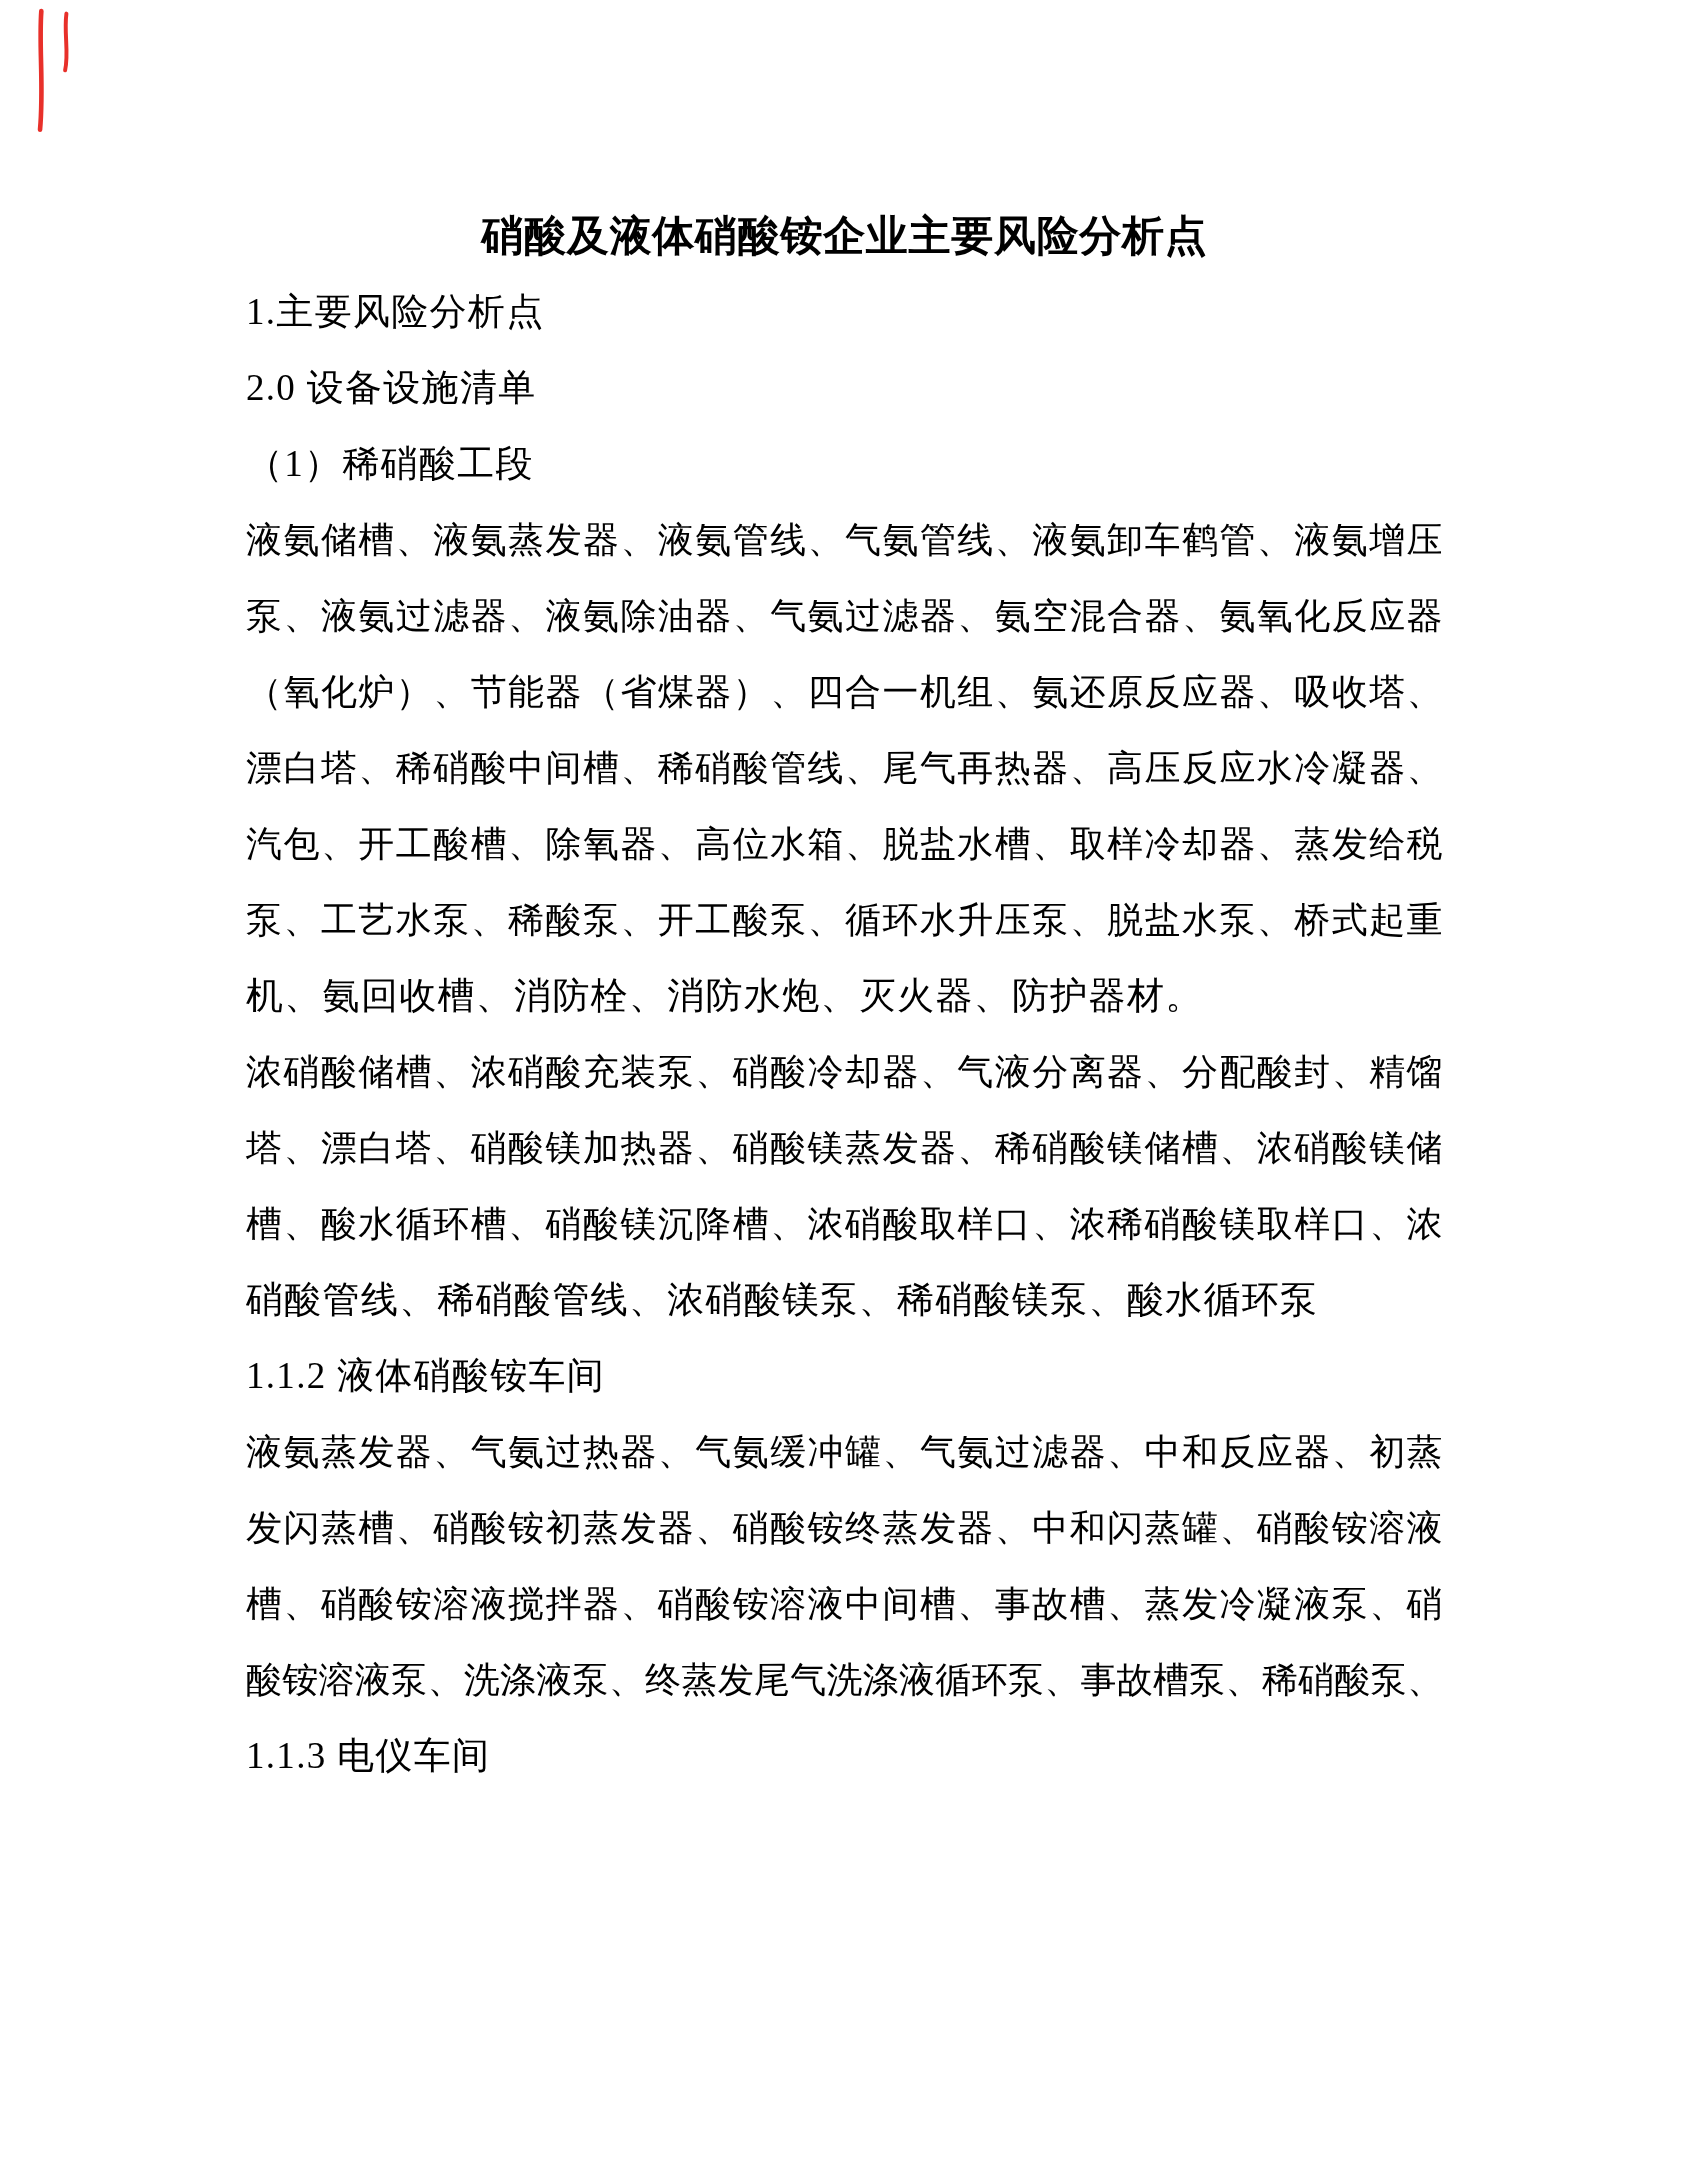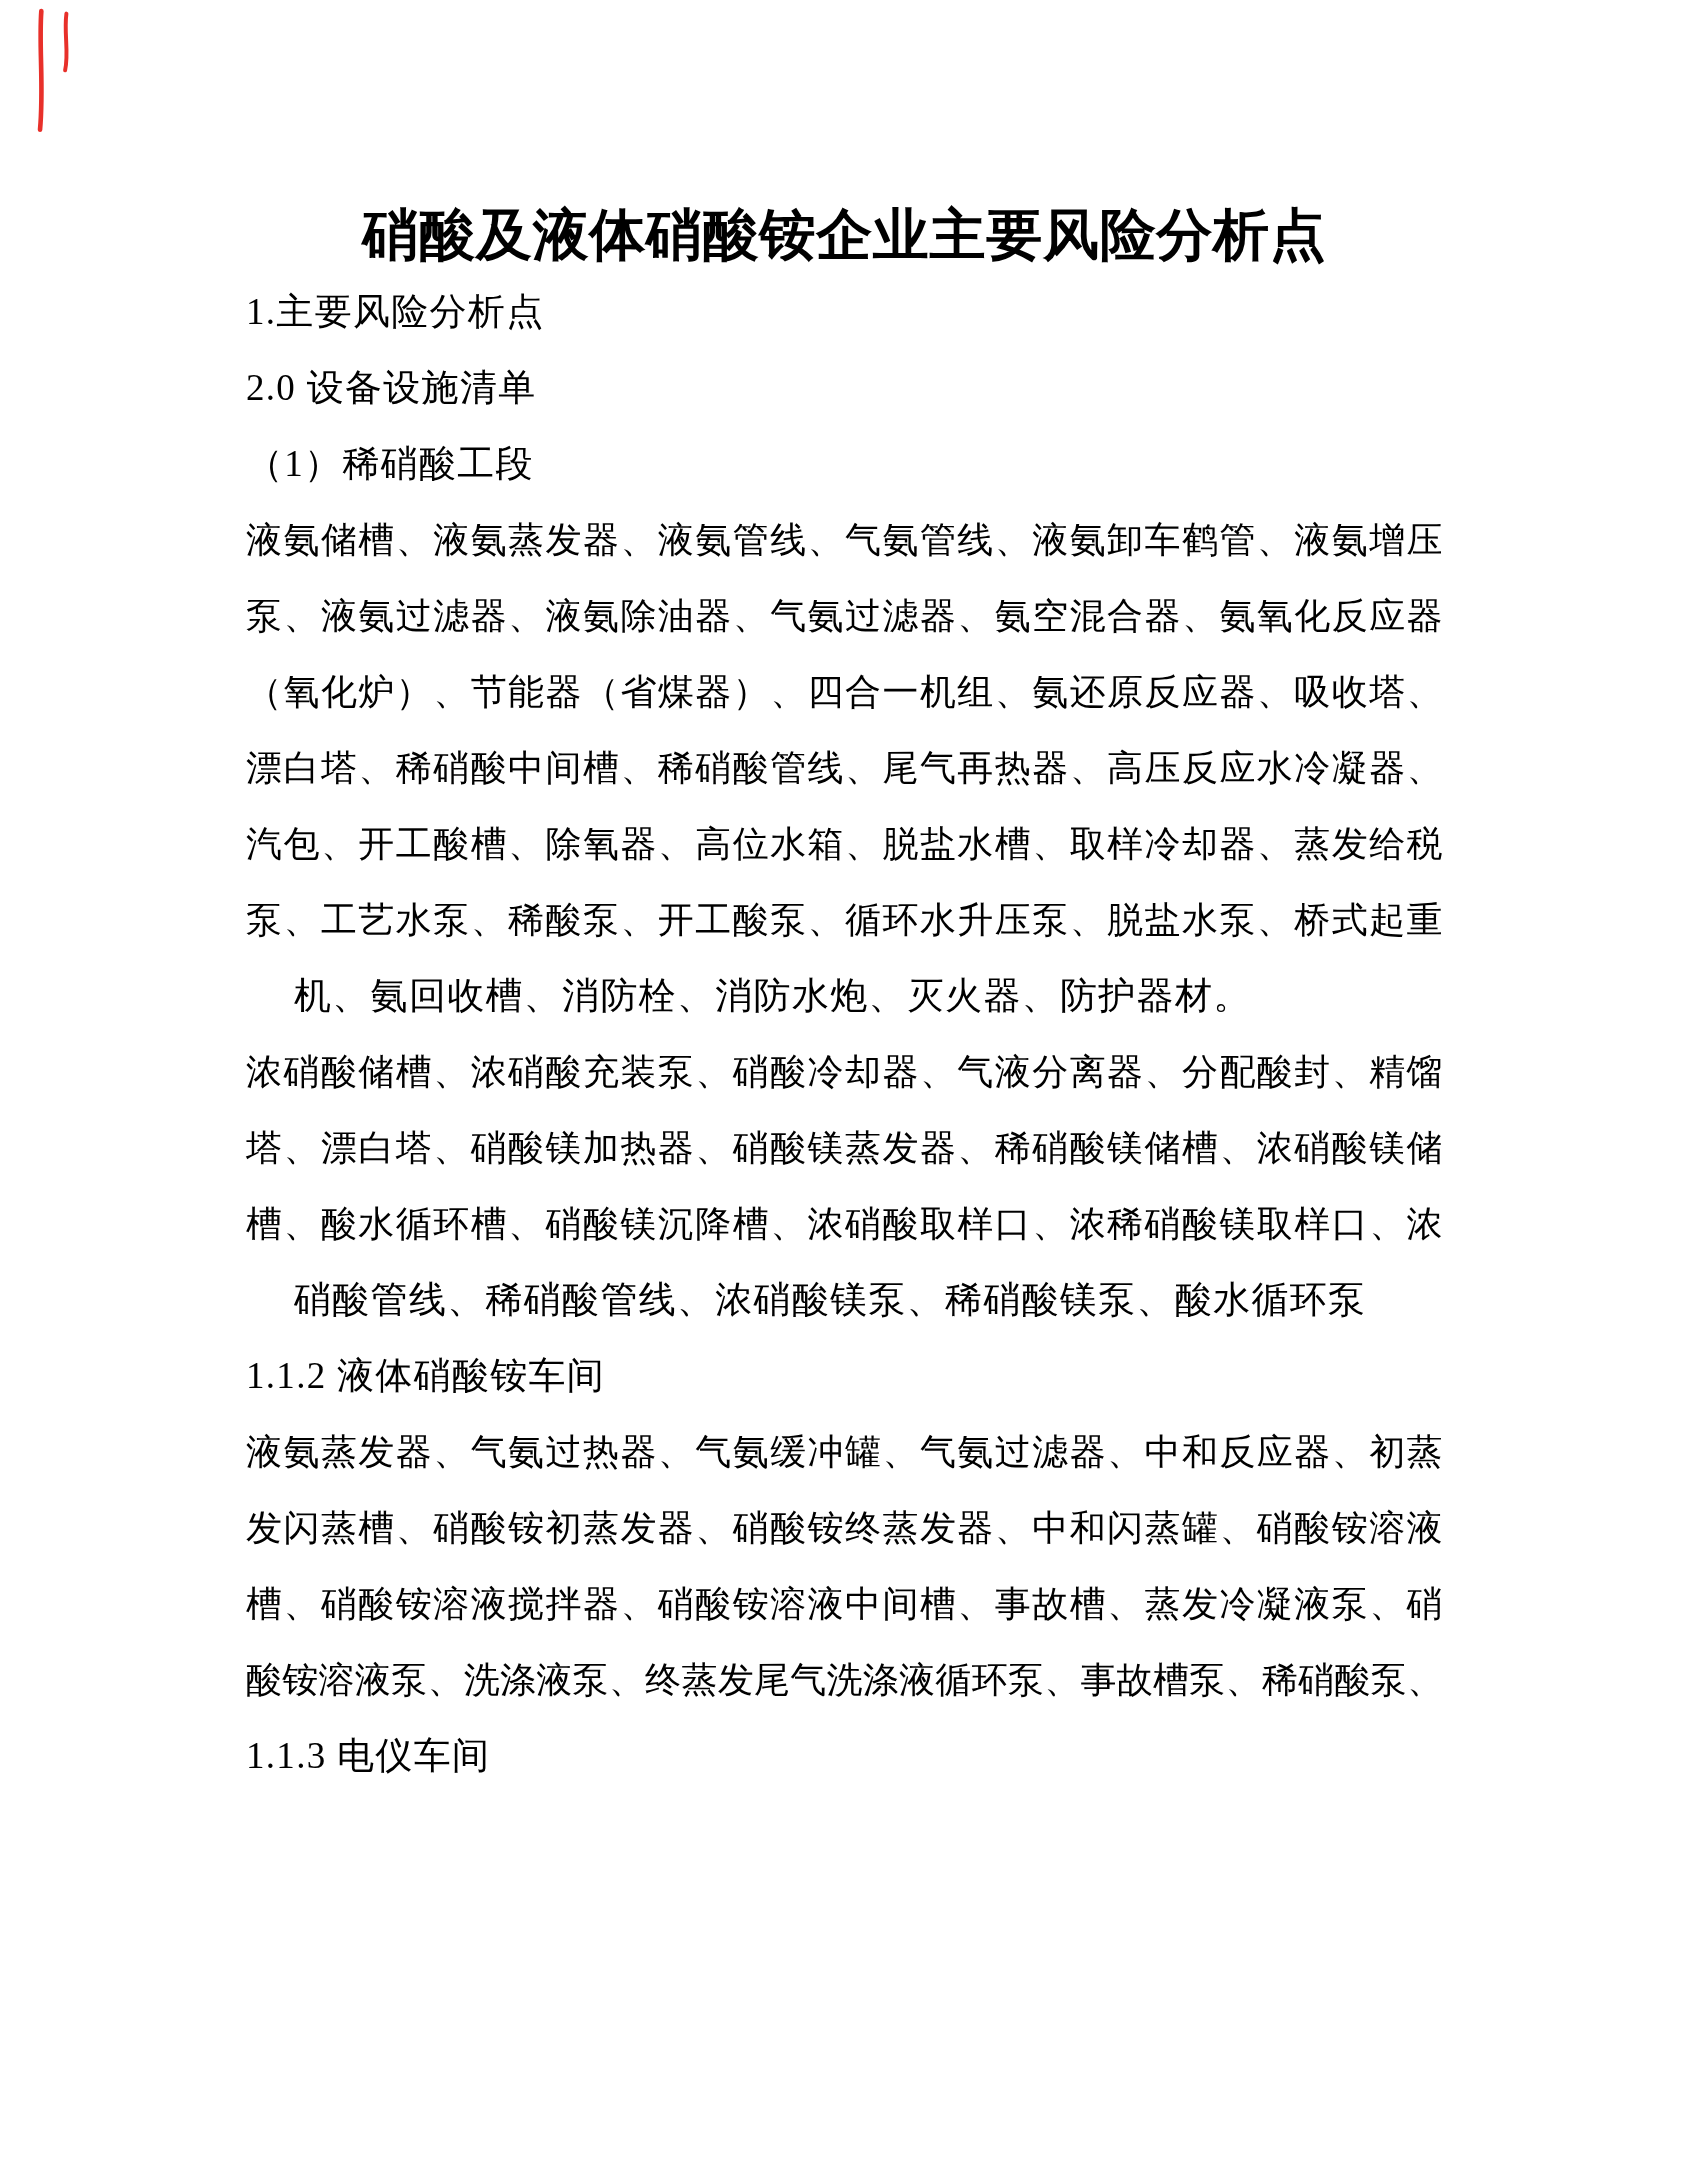--- a/index.html
+++ b/index.html
@@ -21,36 +21,35 @@
   .line {
     height: 76px;
     display: flex;
     align-items: center;
     font-size: 37px;
     white-space: pre;
   }
   .line.title {
     justify-content: center;
     font-weight: 700;
-    font-size: 56px;
+    font-size: 42px;
     letter-spacing: 0.7px;
   }
   .line.heading {
     letter-spacing: 1.3px;
     text-align: right;
   }
   .line.justify {
     justify-content: space-between;
     font-size: 36px;
     letter-spacing: 0;
   }
   .line.justify span { flex: 0 0 auto; display: inline-block; }
   .line.last {
     letter-spacing: 1.3px;
-    margin-left: 48px;
   }
   .pen-mark {
     position: absolute;
     left: 32px;
     top: 6.6px;
     width: 53px;
     height: 132px;
   }
 </style>
 </head>

